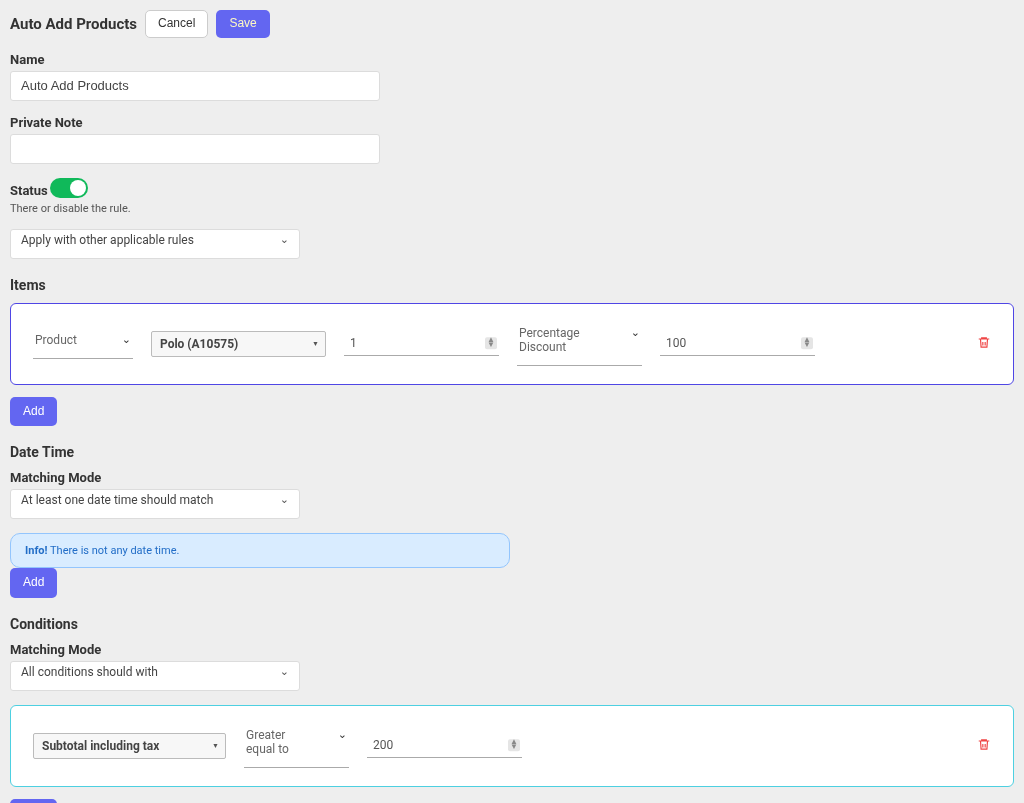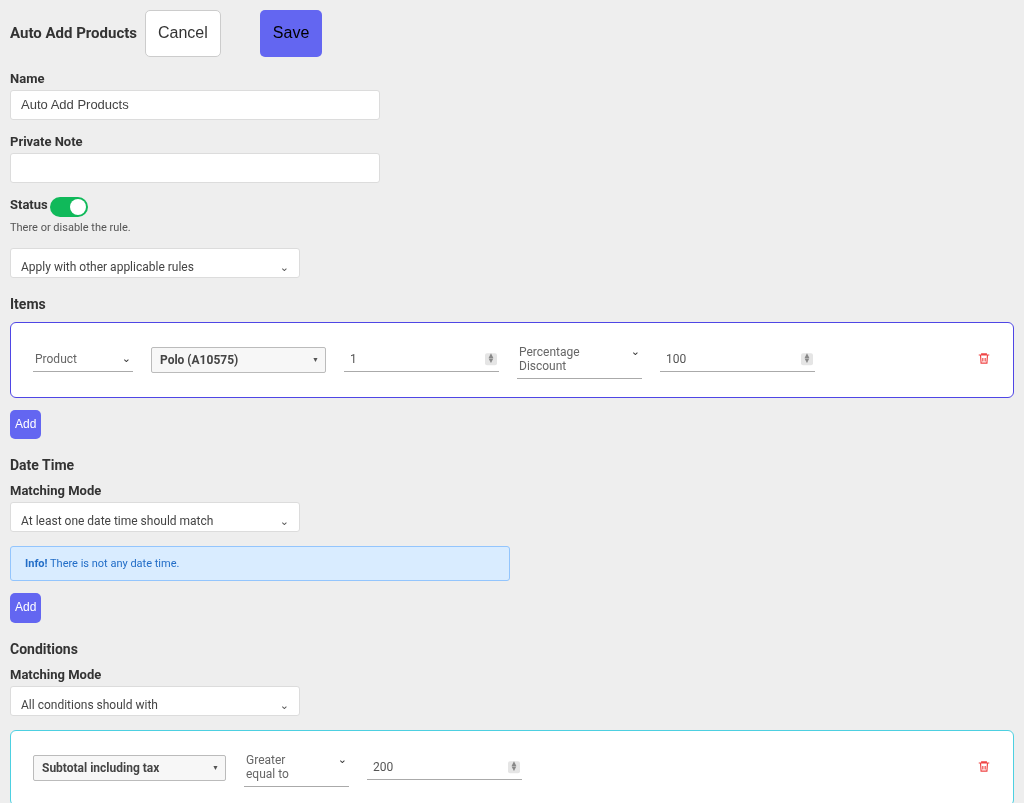--- a/index.html
+++ b/index.html
@@ -8,30 +8,30 @@
       background: #eeeeee;
       color: #444;
       padding: 10px;
       font-size: 12px;
     }
 
     
     .header-row { display: flex; align-items: center; gap: 8px; margin-bottom: 14px; }
     .page-title { font-size: 15px; font-weight: 700; color: #333; }
     .btn {
-      padding: 12px 12px;
+      padding: 5px 12px;
       border-radius: 5px;
-      font-size: 16px;
+      font-size: 12px;
       cursor: pointer;
       border: 1px solid transparent;
       line-height: 1.3;
     }
     .btn-cancel { background: #fff; border-color: #ccc; color: #333; }
-    .btn-primary { background: #6366f1; color: #000000; margin-left: 31px; }
-    .btn-add { background: #6366f1; color: #fff; padding: 6px 4px; border-radius: 5px; font-size: 12px; }
+    .btn-primary { background: #6366f1; color: #fef9c3; }
+    .btn-add { background: #6366f1; color: #fff; padding: 6px 12px; border-radius: 5px; font-size: 12px; }
 
     
     .field-block { margin-bottom: 14px; }
     .field-label { font-size: 13px; font-weight: 700; color: #333; display: block; margin-bottom: 4px; }
     .text-input {
       width: 370px;
       height: 30px;
       border: 1px solid #dcdcdc;
       border-radius: 3px;
       padding: 4px 10px;
@@ -41,29 +41,29 @@
     }
     .select-input {
       width: 290px;
       height: 30px;
       border: 1px solid #dcdcdc;
       border-radius: 3px;
       padding: 3px 10px;
       font-size: 12px;
       background: #fff;
       display: flex;
-      align-items: flex-end;
+      align-items: flex-start;
       justify-content: space-between;
       cursor: pointer;
     }
     .chev { font-size: 11px; color: #555; }
     .helper { font-size: 11px; color: #555; margin-top: 4px; }
 
     
-    .toggle-row { display: flex; align-items: flex-start; gap: 2px; }
+    .toggle-row { display: flex; align-items: flex-end; gap: 2px; }
     .toggle {
       width: 38px; height: 20px; border-radius: 11px;
       background: #10b95a; position: relative; cursor: pointer;
     }
     .toggle::after {
       content: ""; position: absolute; right: 2px; top: 2px;
       width: 16px; height: 16px; border-radius: 50%; background: #fff;
     }
 
     
@@ -82,21 +82,21 @@
     
     .panel-row { display: flex; align-items: center; gap: 18px; }
 
     .under-select {
       border: none;
       border-bottom: 1px solid #aaa;
       background: transparent;
       display: flex;
       align-items: flex-start;
       justify-content: space-between;
-      padding: 4px 2px 5px;
+      padding: 4px 2px 11px;
       font-size: 12px;
       color: #666;
       cursor: pointer;
       gap: 35px;
     }
     .under-select .chev { color: #333; }
     .under-input {
       border: none;
       border-bottom: 1px solid #aaa;
       background: transparent;
@@ -130,25 +130,24 @@
       font-size: 7px; color: #555;
     }
 
     .trash { margin-left: auto; cursor: pointer; }
     .trash svg { width: 14px; height: 15px; }
 
     
     .info-banner {
       background: #d9ecff;
       border: 1px solid #93c5fd;
-      border-radius: 3px;
+      border-radius: 10px;
       padding: 10px 14px;
       font-size: 11px;
       color: #226dc7;
-      margin-bottom: 12px;
       width: 500px;
     }
     .info-banner b { font-weight: 700; }
   </style>
 </head>
 <body>
 
 
 
 

